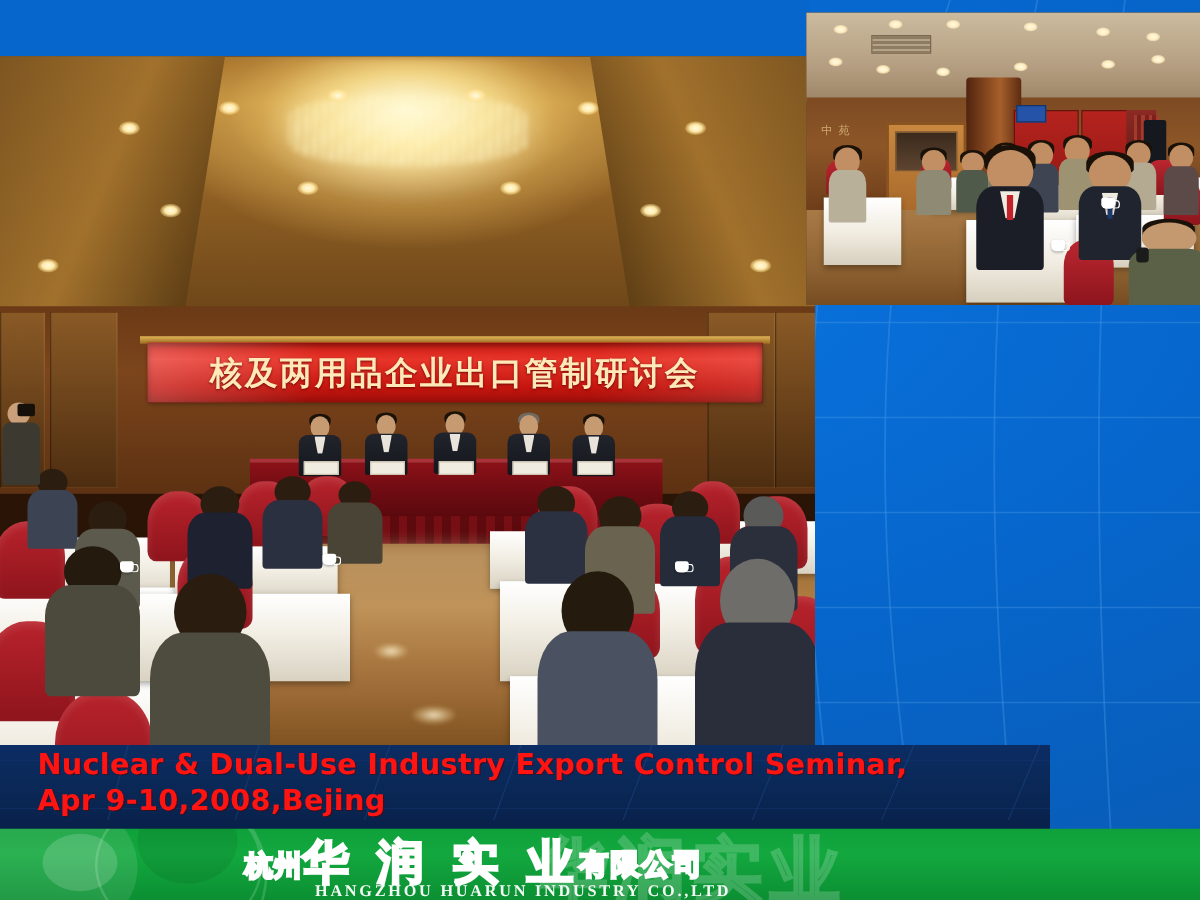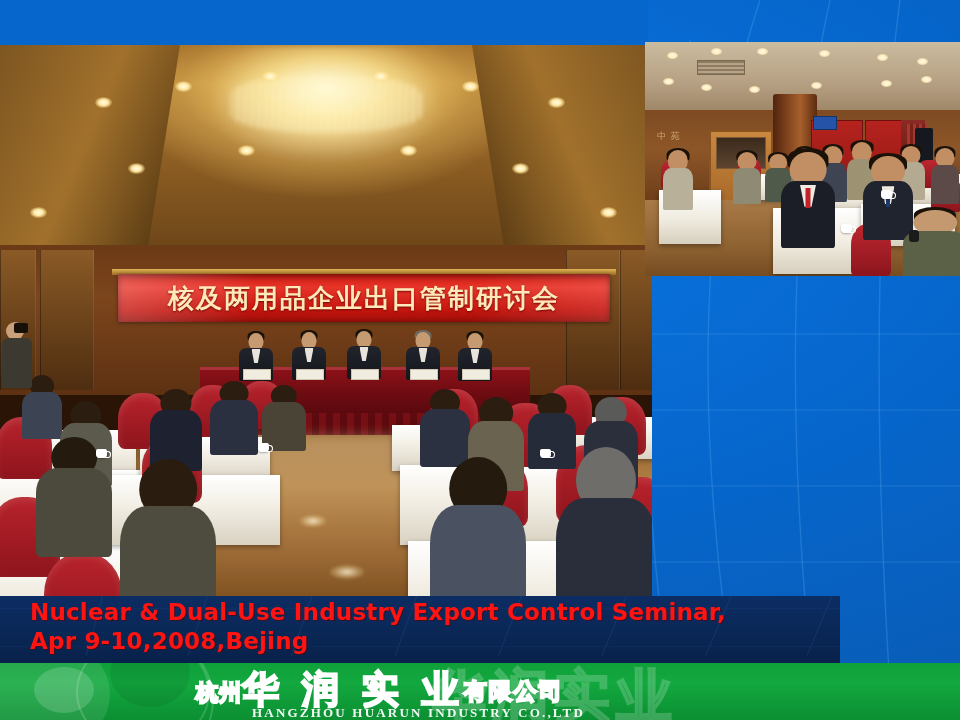--- a/index.html
+++ b/index.html
@@ -241,21 +241,20 @@
     position: absolute; left: 2px; top: 277px; width: 30px; height: 66px;
   }
 
   
   .photo-tr {
     position: absolute;
     left: 645px; top: 10px;
     width: 315px; height: 234px;
     overflow: hidden;
     background: #6b4a2a;
-    margin-top: 32px;
   }
   .tr-ceiling {
     position: absolute; left: 0; top: 0; width: 100%; height: 72px;
     background: linear-gradient(180deg, #c9b79b 0%, #b9a versa 0%, #b9a headers 0%, #b7a184 55%, #9c8466 100%);
     background: linear-gradient(180deg, #cbbb9f 0%, #b7a184 55%, #9c8466 100%);
   }
   .tr-dl {
     position: absolute; width: 11px; height: 7px; border-radius: 50%;
     background: radial-gradient(ellipse at 50% 50%, #fffbe8 0%, #ffeec0 45%, rgba(255,225,160,0) 100%);
   }

